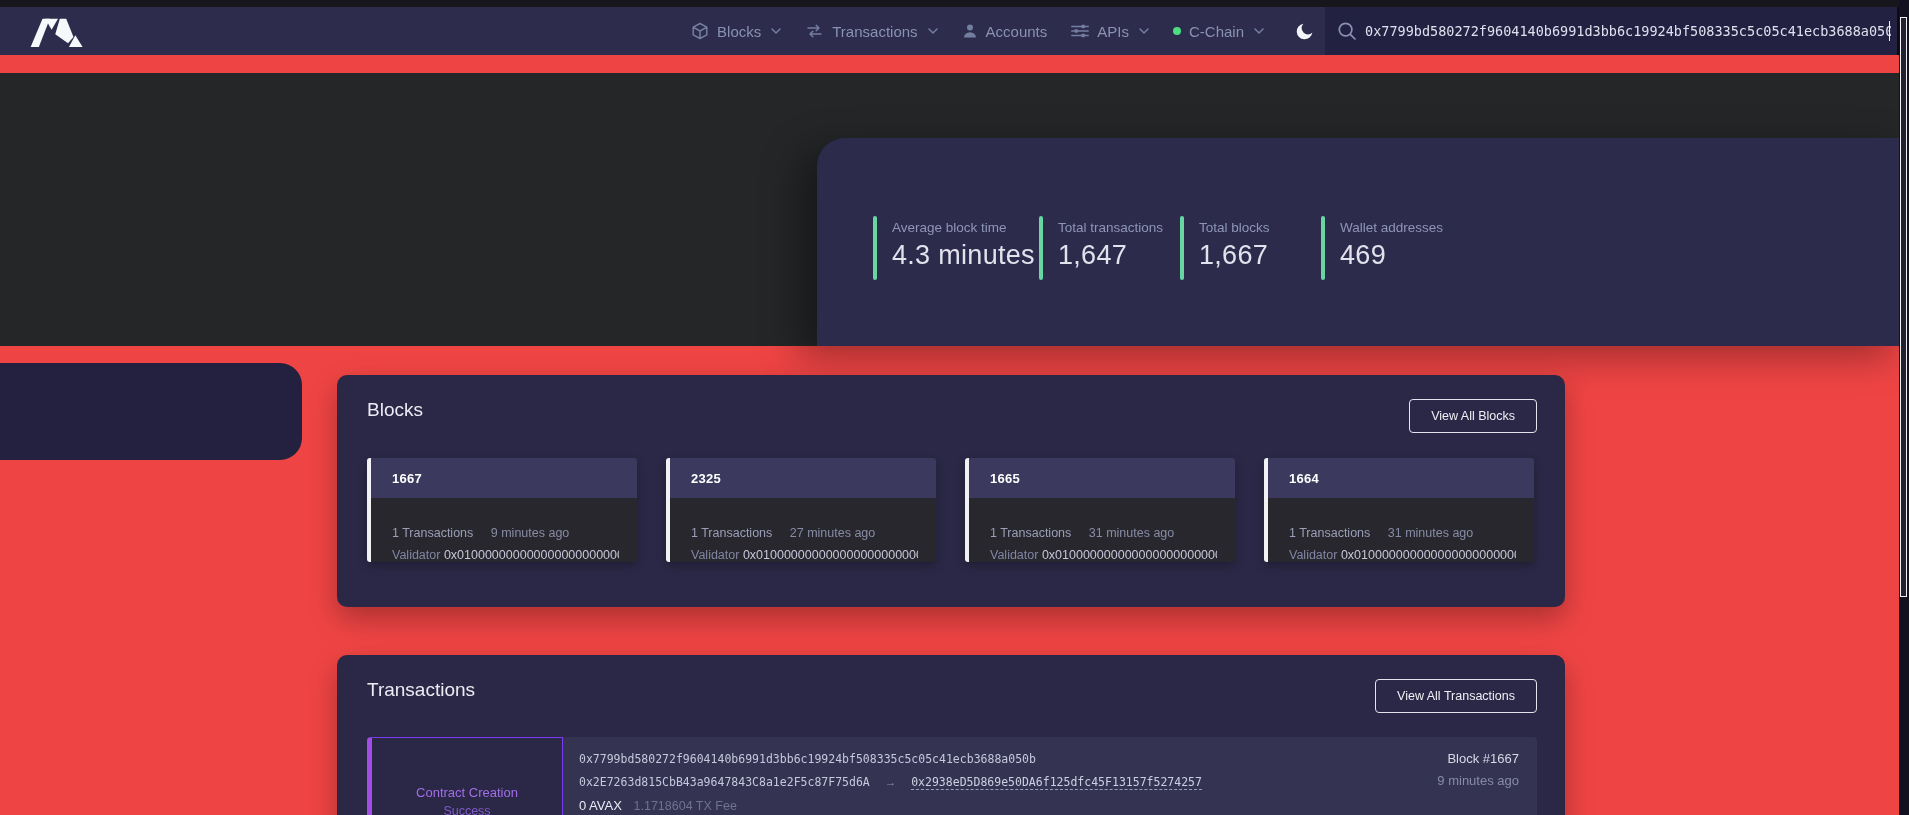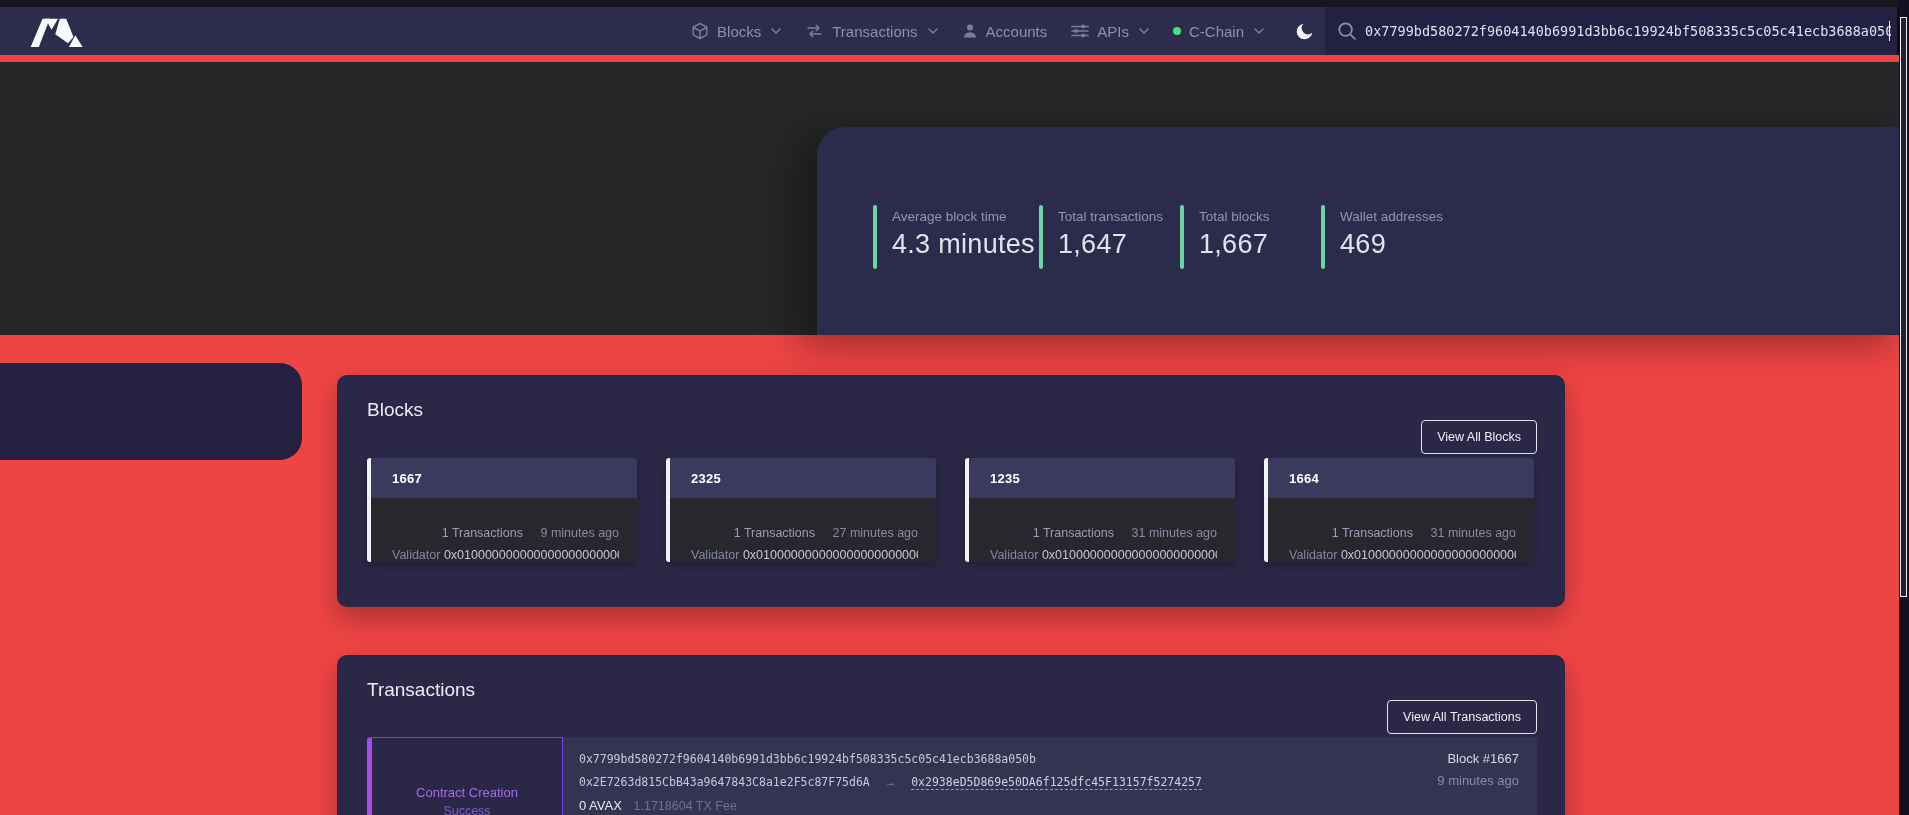--- a/index.html
+++ b/index.html
@@ -30,21 +30,21 @@
     background:#232142; display:flex; align-items:center; padding-left:12px;
     border-right:2px solid #0c0b14;
   }
   .searchbar input {
     flex:1; background:transparent; border:none; outline:none;
     color:#dfe0ee; font-family:"DejaVu Sans Mono", monospace; font-size:13.5px;
     padding:0 6px 0 8px; height:100%;
   }
   .caret { position:absolute; right:7px; top:14px; width:1px; height:20px; background:#f2f2f6; }
   
-  .hero { position:absolute; left:0; top:62px; width:100%; height:273px; background:#242627; }
+  .hero { position:absolute; left:0; top:73px; width:100%; height:273px; background:#242627; }
   .hero-panel {
     position:absolute; left:817px; top:65px; width:1092px; height:208px;
     background:#2c2b4b; border-top-left-radius:28px;
     box-shadow:-18px 10px 38px rgba(0,0,0,0.35);
   }
   .stats { position:absolute; left:56px; top:78px; display:flex; }
   .stat { display:flex; align-items:stretch; }
   .stat + .stat { margin-left:0; }
   .stat-bar { width:4px; height:64px; background:#69d6a2; border-radius:2px; margin-right:15px; }
   .stat-text { display:flex; flex-direction:column; padding-top:4px; }
@@ -61,26 +61,26 @@
     position:absolute; left:337px; width:1228px; background:#2a2846;
     border-radius:10px; box-shadow:0 12px 28px rgba(0,0,0,0.28);
   }
   #blocks-card { top:375px; height:232px; }
   #tx-card { top:655px; height:210px; }
   .section-title { position:absolute; left:30px; top:24px; font-size:19px; color:#eceaf4; }
   .view-all-btn {
     position:absolute; right:28px; top:24px; background:transparent;
     border:1px solid #e4e4ec; border-radius:4px; color:#f0eff5;
     font-size:12.5px; font-family:"Liberation Sans", sans-serif;
-    padding:9px 15px; cursor:pointer;margin-top:21px;
+    padding:9px 21px; cursor:pointer;
   }
   
   .block-grid {
     position:absolute; left:30px; top:83px;
-    display:grid; grid-template-columns:repeat(4,270px); gap:29px;text-align:right;
+    display:grid; grid-template-columns:repeat(4,270px); gap:29px;
   }
   .block-card {
     height:104px; border-left:4px solid #f2f2f5; border-radius:3px;
     overflow:hidden; cursor:pointer; box-shadow:0 4px 10px rgba(0,0,0,0.25);
   }
   .block-head {
     height:40px; background:#3b3a5e; display:flex; align-items:center;
     padding-left:21px; color:#ffffff; font-size:13px; font-weight:bold; letter-spacing:0.3px;
   }
   .block-body { height:64px; background:#28272d; padding:24px 18px 0 21px; font-size:12.5px; line-height:22px; }
@@ -276,21 +276,21 @@
             <span class="block-age">27 minutes ago</span>
           </div>
           <div class="block-line2">
             <span class="validator-label">Validator</span>
             <span class="validator-addr">0x010000000000000000000000...</span>
           </div>
         </div>
       </div>
 
       <div class="block-card">
-        <div class="block-head">1235</div>
+        <div class="block-head">1665</div>
         <div class="block-body">
           <div class="block-line1">
             <span class="block-txcount">1 Transactions</span>
             <span class="block-age">31 minutes ago</span>
           </div>
           <div class="block-line2">
             <span class="validator-label">Validator</span>
             <span class="validator-addr">0x010000000000000000000000...</span>
           </div>
         </div>

